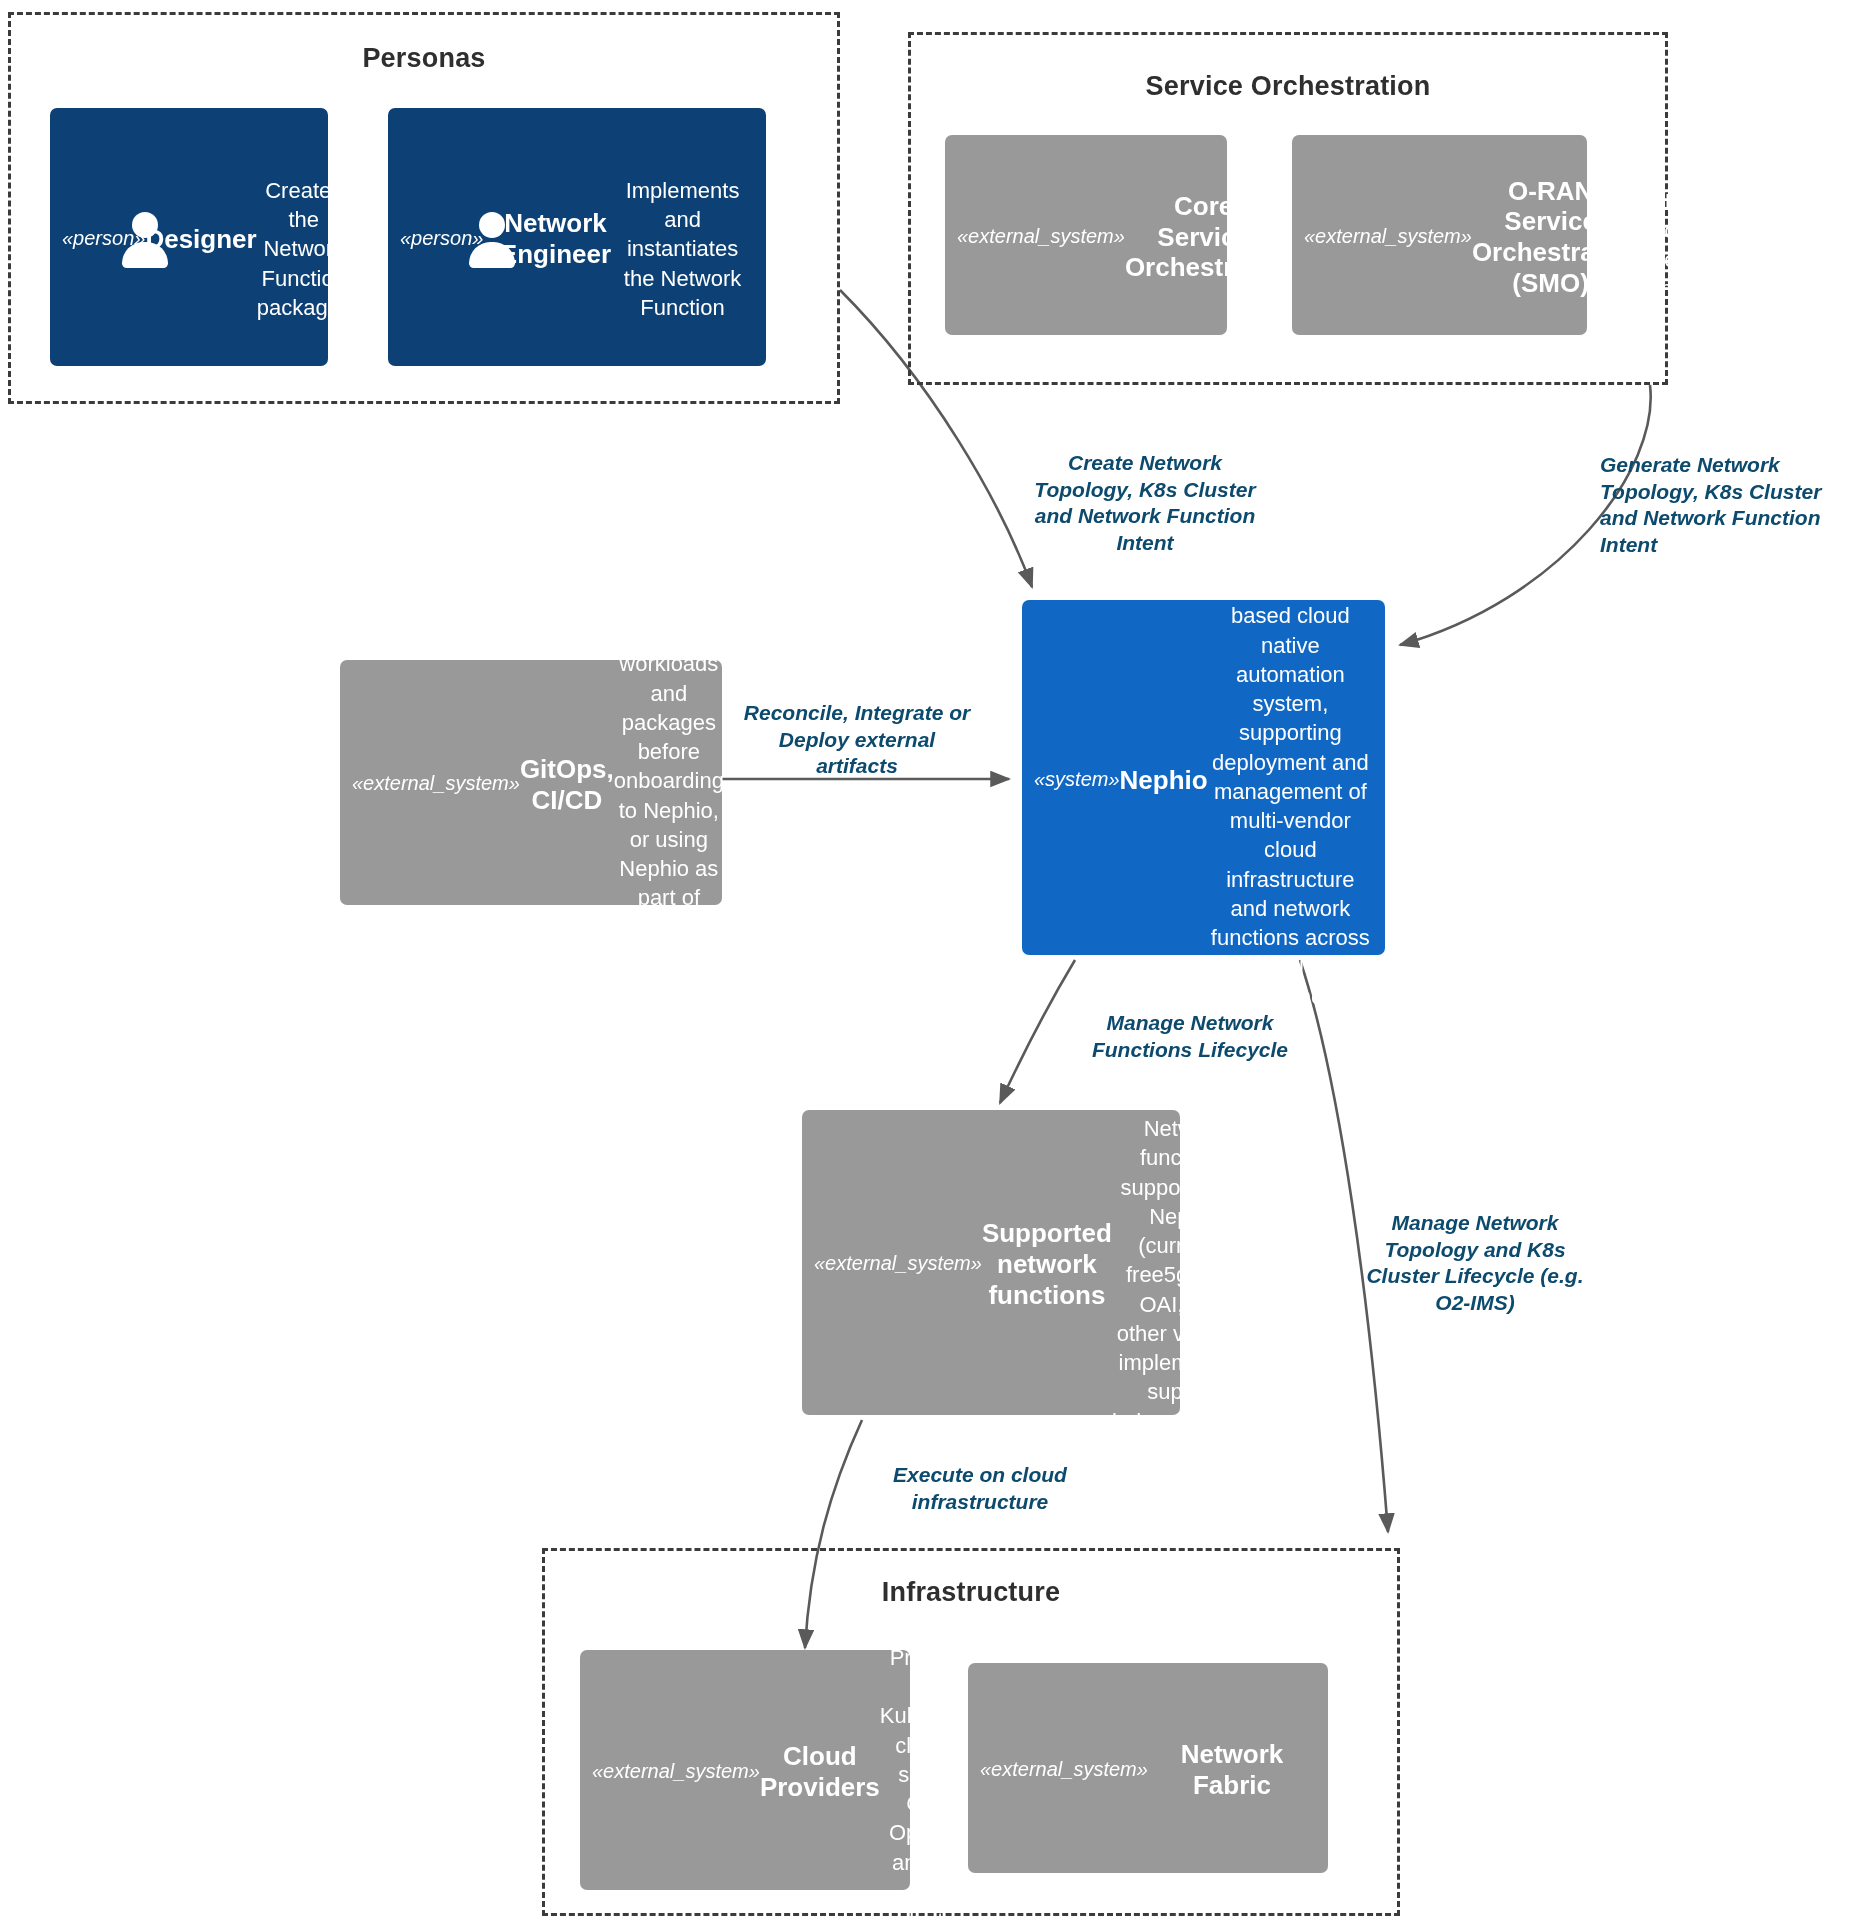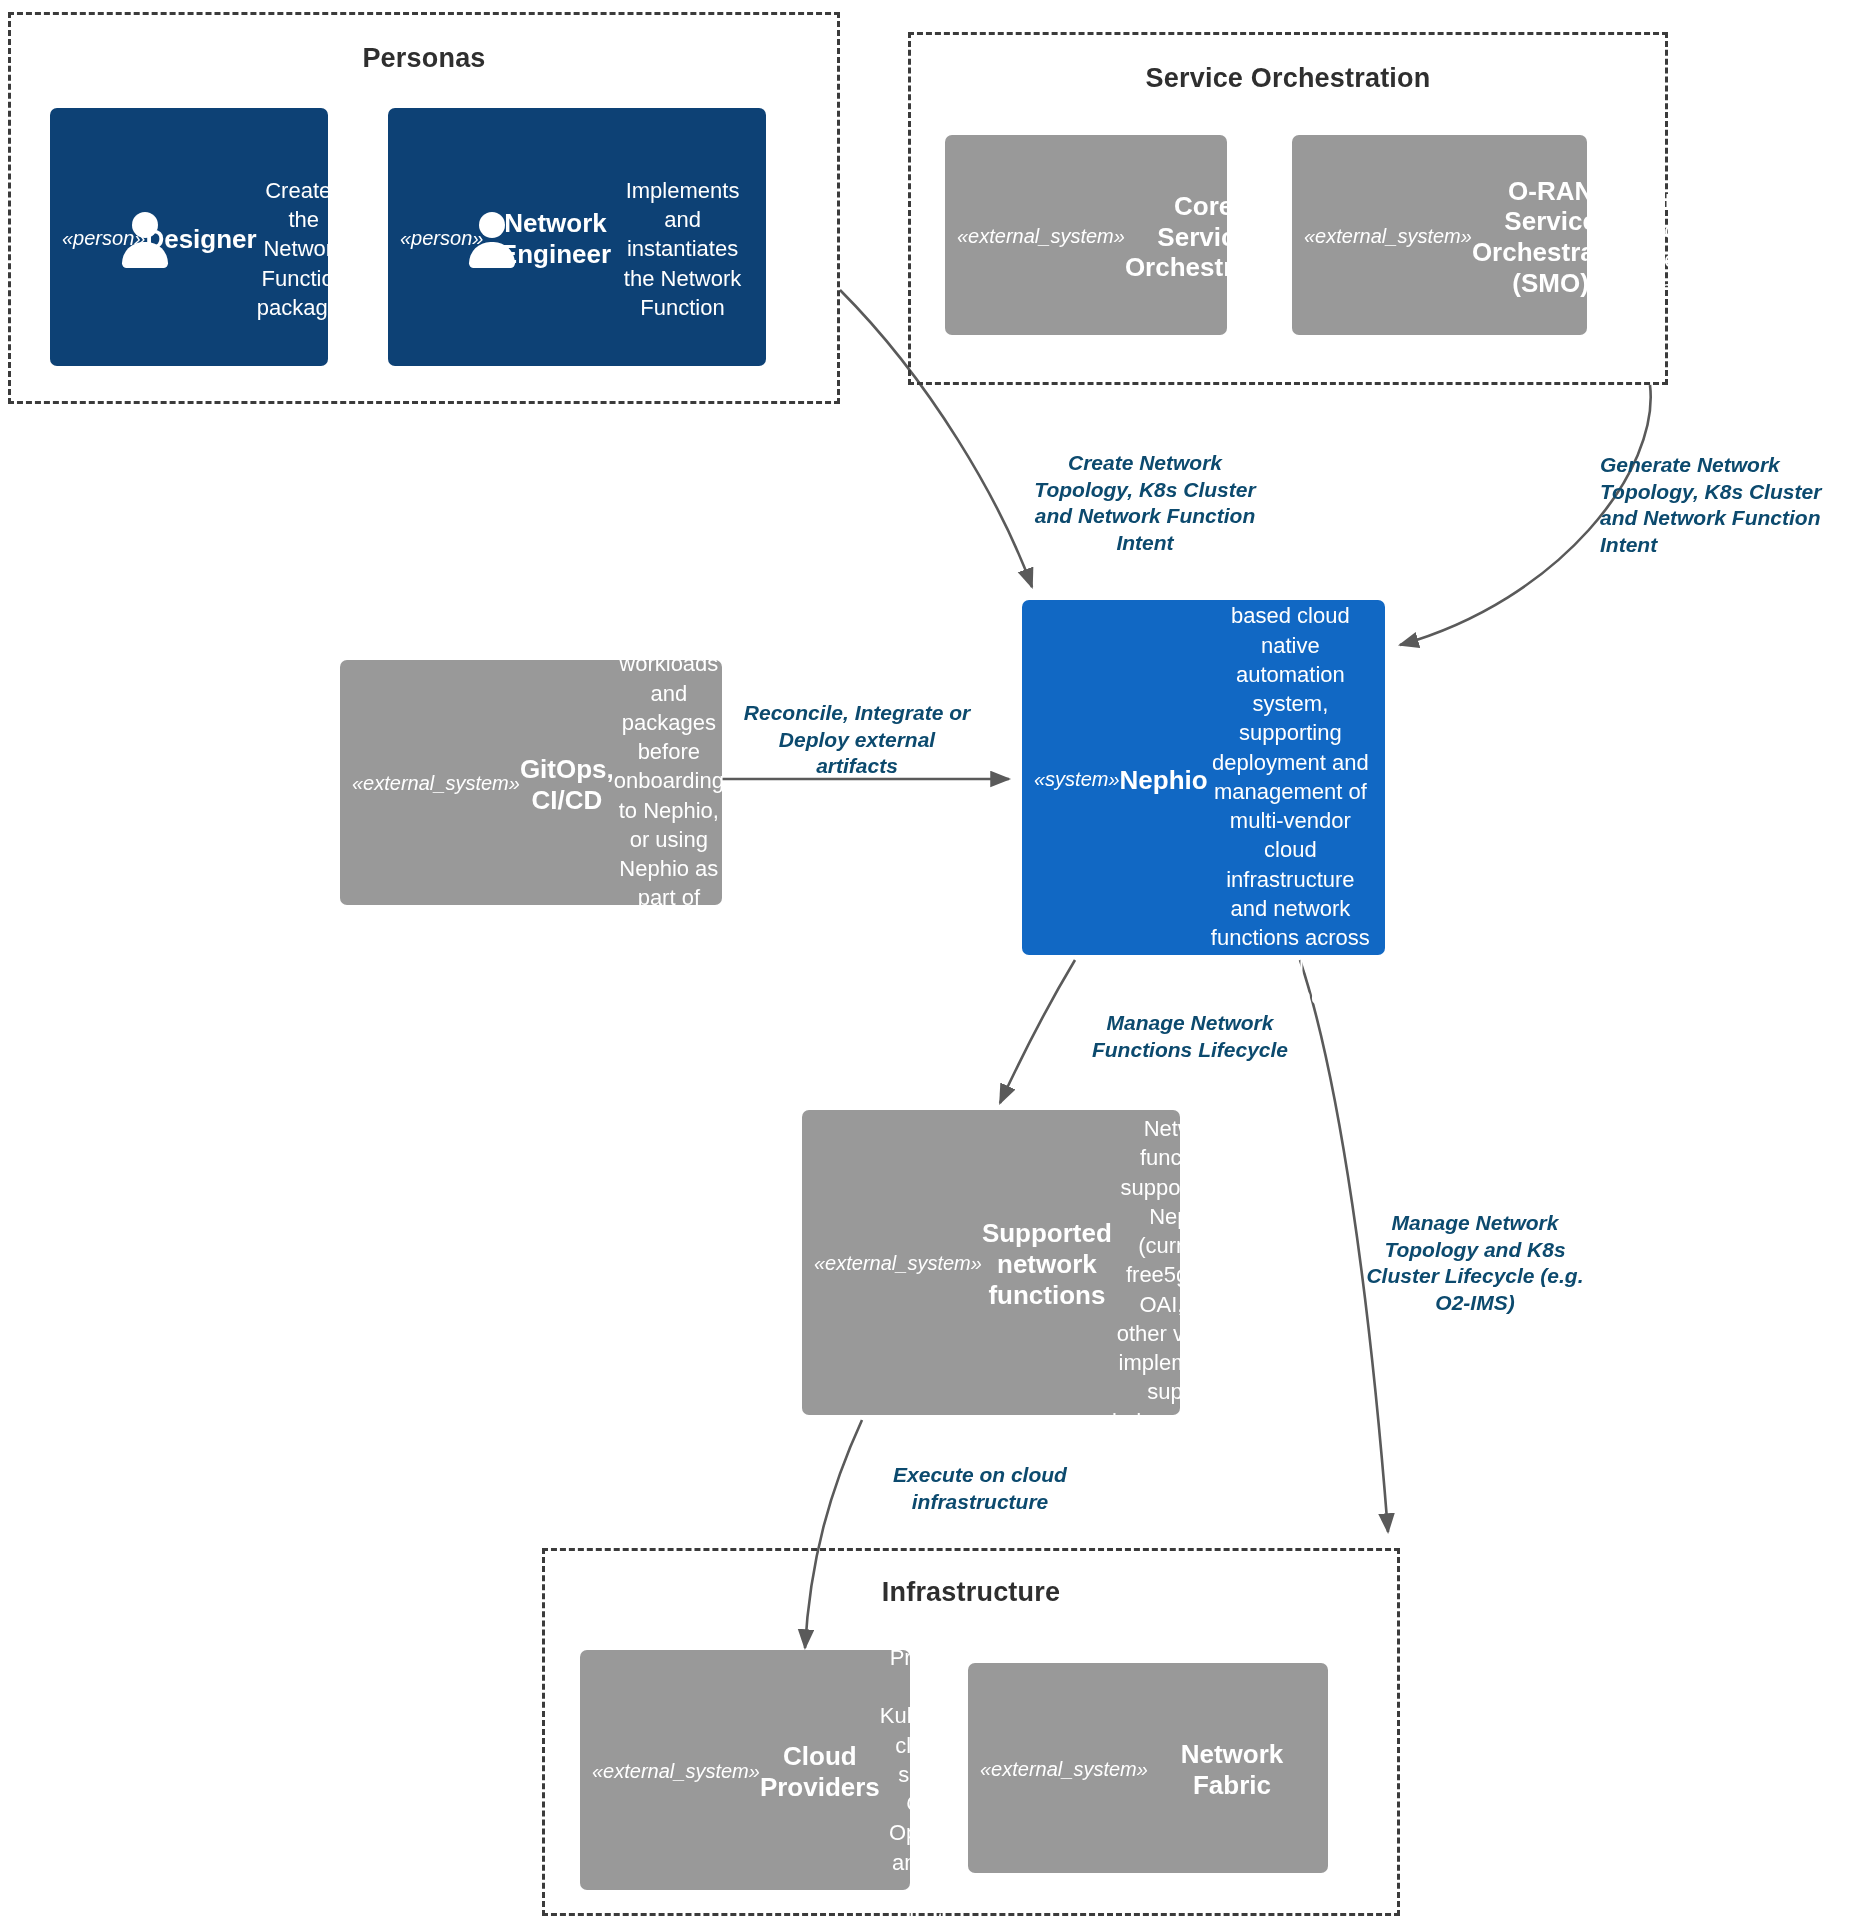--- a/index.html
+++ b/index.html
@@ -165,21 +165,21 @@
     <div class="stereotype">«person»</div>
     <div class="person-icon">
       <div class="head"></div>
         <div class="body"></div>
     </div>
     <div class="node-name">Network Engineer</div>
     <div class="node-desc" style="margin-top:22px;">Implements and instantiates the Network Function</div>
   </div>
 
   <div class="group" style="left:908px; top:32px; width:760px; height:353px;">
-    <div class="group-title" style="top:28px;">Service Orchestration</div>
+    <div class="group-title" style="top:36px;">Service Orchestration</div>
   </div>
 
   <div class="node external" style="left:945px; top:135px; width:282px; height:200px;">
     <div class="stereotype">«external_system»</div>
     <div class="node-name">Core Service Orchestrator</div>
     <div class="node-desc" style="margin-top:18px;">Core Domain service orchestrator</div>
   </div>
 
   <div class="node external" style="left:1292px; top:135px; width:295px; height:200px;">
     <div class="stereotype">«external_system»</div>

